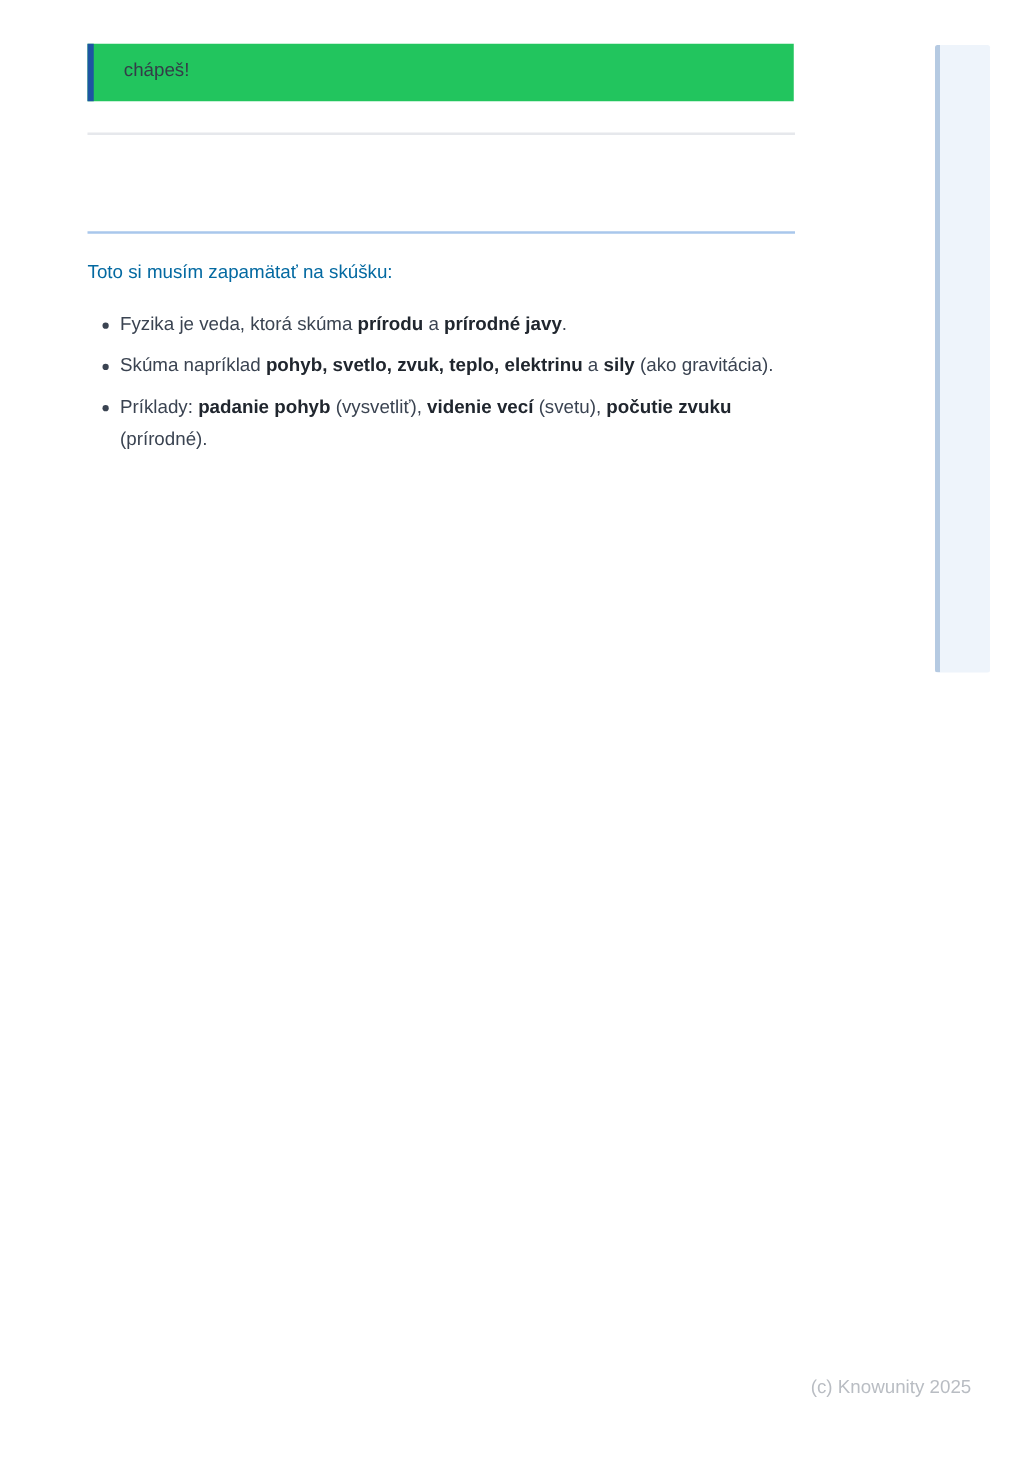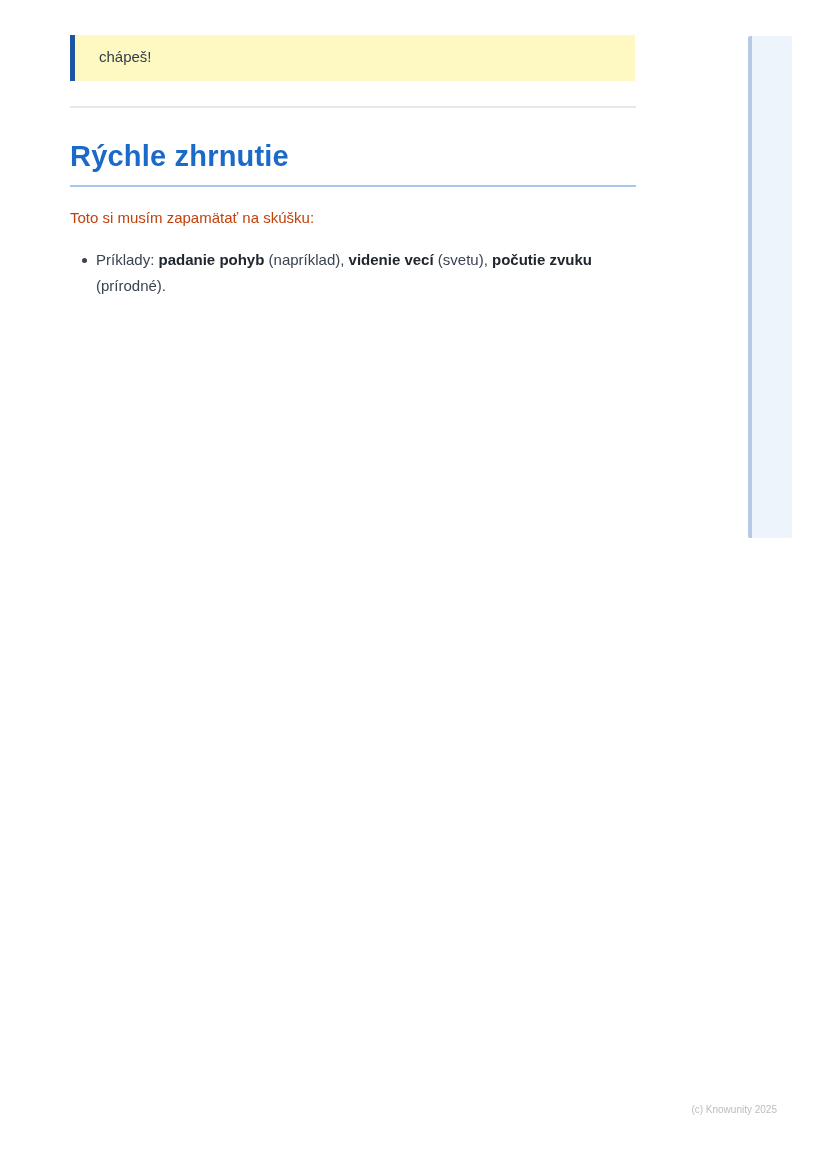--- a/index.html
+++ b/index.html
@@ -8,21 +8,21 @@
     font-family: "Liberation Sans", "DejaVu Sans", sans-serif;
     width: 828px; height: 1171px; position: relative; overflow: hidden;
     color: #3a4351;
   }
   .page {
     position: absolute; inset: 0; background: #ffffff;
   }
   
   .quote-block {
     position: absolute; left: 70px; top: 35px; width: 565px; height: 46px;
-    background: #fef9c3;
+    background: #22c55e;
     border-left: 5px solid #1d55a3;
     padding: 10px 24px 0 24px;
     font-size: 15px; line-height: 24px; color: #343c48;
   }
   
   .divider {
     position: absolute; left: 70px; top: 106px; width: 566px; height: 2px;
     background: #e6e8ec;
   }
   
@@ -30,21 +30,21 @@
     position: absolute; left: 70px; top: 140px; width: 566px;
     font-size: 29px; font-weight: 700; color: #1b6ac9;
     letter-spacing: 0.2px;
   }
   .title-underline {
     position: absolute; left: 70px; top: 185px; width: 566px; height: 2px;
     background: #a9c7ec;
   }
   .intro {
     position: absolute; left: 70px; top: 206px; width: 566px;
-    font-size: 15px; line-height: 24px; color: #c2410c;
+    font-size: 15px; line-height: 24px; color: #0369a1;
   }
   
   .summary-list {
     position: absolute; left: 70px; top: 247px; width: 566px;
     list-style: none;
   }
   .summary-list li {
     position: relative;
     padding-left: 26px;
     font-size: 15px; line-height: 26px;
@@ -61,40 +61,41 @@
   
   .side-strip {
     position: absolute; left: 748px; top: 36px; width: 44px; height: 502px;
     background: #eef4fb;
     border-left: 4px solid #b5cae2;
     border-radius: 2px;
   }
   
   .footer {
     position: absolute; right: 51px; top: 1103px;
-    font-size: 10px; line-height: 14px; color: #b9bdc3;
+    font-size: 15px; line-height: 14px; color: #b9bdc3;
   }
 </style>
 </head>
 <body>
 
 <div class="page">
 
   <div class="quote-block">
     <span>chápeš!</span>
   </div>
 
   <div class="divider"></div>
 
-  <h1 class="section-title">Rýchle zhrnutie</h1>
   <div class="title-underline"></div>
 
   <p class="intro">Toto si musím zapamätať na skúšku:</p>
 
   <ul class="summary-list">
-      <li><span>Príklady: </span><strong>padanie pohyb</strong><span> (napríklad), </span><strong>videnie vecí</strong><span> (svetu), </span><strong>počutie zvuku</strong><span> (prírodné).</span></li>
+      <li><span>Fyzika je veda, ktorá skúma </span><strong>prírodu</strong><span> a </span><strong>prírodné javy</strong><span>.</span></li>
+      <li><span>Skúma napríklad </span><strong>pohyb, svetlo, zvuk, teplo, elektrinu</strong><span> a </span><strong>sily</strong><span> (ako gravitácia).</span></li>
+      <li><span>Príklady: </span><strong>padanie pohyb</strong><span> (vysvetliť), </span><strong>videnie vecí</strong><span> (svetu), </span><strong>počutie zvuku</strong><span> (prírodné).</span></li>
     </ul>
 
   <div class="side-strip"></div>
 
   <div class="footer">(c) Knowunity 2025</div>
 
 </div>
 
 </body></html>

